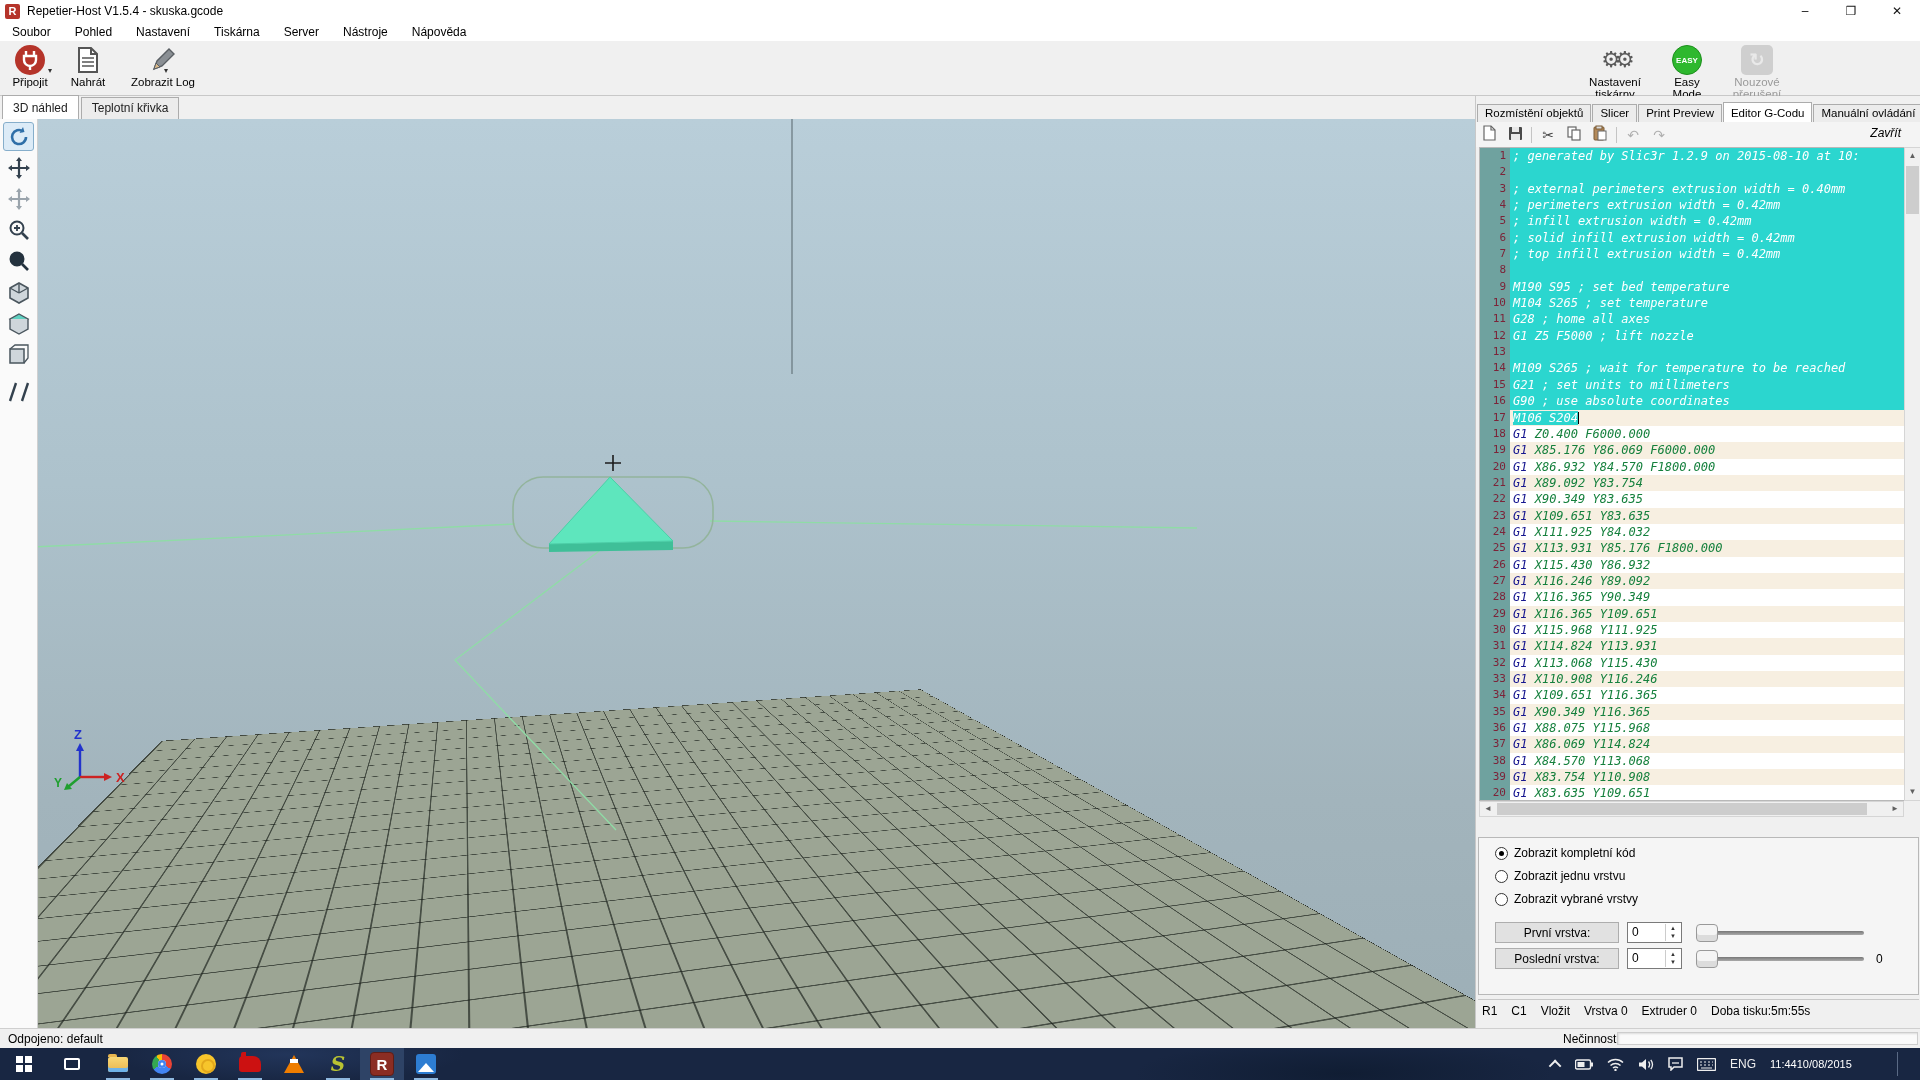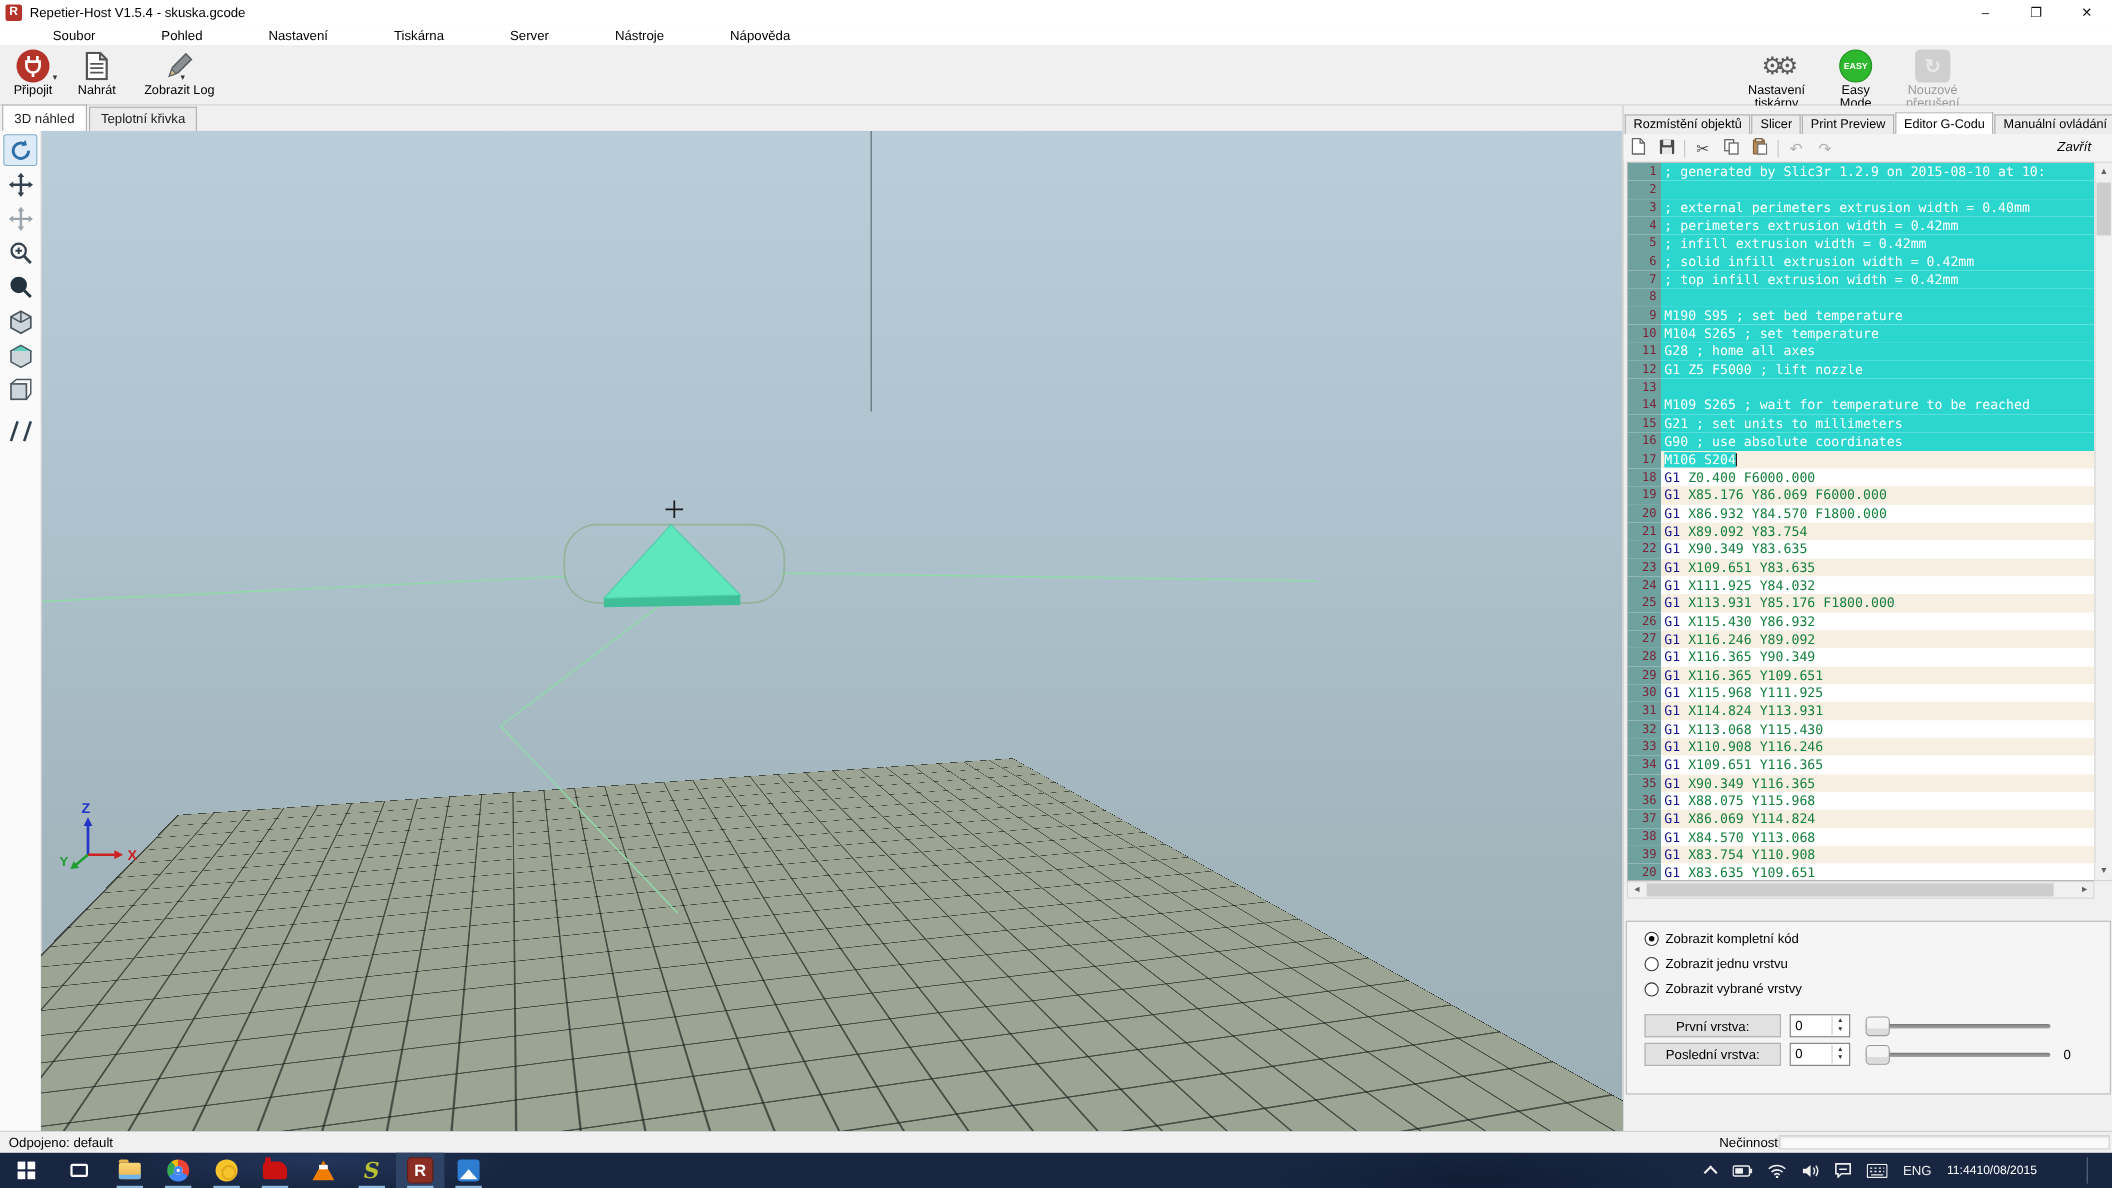--- a/index.html
+++ b/index.html
@@ -12,21 +12,21 @@
     display:flex; align-items:center; font-size:12px; color:#000; }
   #app-icon { width:15px; height:15px; margin:0 7px 0 5px; background:#b5342a; border-radius:2px;
     color:#fff; font-size:11px; font-weight:bold; text-align:center; line-height:15px; }
   .caption-btns { position:absolute; right:0; top:0; height:22px; display:flex; }
   .cap-btn { width:46px; height:22px; display:flex; align-items:center; justify-content:center;
     font-size:12px; color:#111; }
 
   
   #menubar { position:absolute; left:0; top:22px; width:1920px; height:19px; background:#ffffff;
     display:flex; align-items:center; font-size:12px; }
-  #menubar span { padding:0 12px;margin-left:36px; }
+  #menubar span { padding:0 12px; }
 
   
   #toolbar { position:absolute; left:0; top:41px; width:1920px; height:55px; background:#f0f0f0;
     border-bottom:1px solid #c8c8c8; }
   .tb-btn { position:absolute; top:3px; height:50px; text-align:center; font-size:11.5px; color:#000; }
   .tb-icon { height:32px; display:flex; align-items:center; justify-content:center; }
   .drop-arrow { position:absolute; top:22px; font-size:8px; color:#333; }
   .plug-circle { width:30px; height:30px; border-radius:50%; background:#b5342a; position:relative; }
   .plug-circle svg { position:absolute; left:5px; top:4px; }
   .gears { font-size:22px; color:#5a5a5a; letter-spacing:-6px; }
@@ -80,21 +80,21 @@
   .et-gray { color:#b0b0b0; }
   #editor-close { position:absolute; right:20px; top:4px; font-size:12px; color:#000;font-style:italic; }
 
   
   #editor { position:absolute; left:3px; top:51px; width:425px; height:654px; background:#fff;
     font-family:"DejaVu Sans Mono", monospace; font-size:12px; overflow:hidden;
     border:1px solid #b8b8b8; border-right:none; }
   .grow { display:flex; height:16.35px; line-height:16.35px; white-space:pre; }
   .ln { width:30px; flex:0 0 30px; background:#6fa29f; color:#7c2338; text-align:right;
     padding-right:4px; font-size:11px; }
-  .cd { flex:1; padding-left:3px; overflow:hidden; }
+  .cd { flex:1; padding-left:3px; overflow:hidden;font-style:italic; }
   .grow.sel .cd { background:#2bd6cf; color:#fff; }
   .grow.odd .cd { background:#f7efe1; }
   .grow.even .cd { background:#ffffff; }
   .cmd { color:#16168f; }
   .prm { color:#15803d; }
   .psel { background:#2bd6cf; color:#fff; }
   .caret { display:inline-block; width:1px; height:12px; background:#000; vertical-align:-2px; }
 
   #v-scroll { position:absolute; left:428px; top:51px; width:17px; height:654px; background:#f0f0f0;
     border:1px solid #d5d5d5; }
@@ -496,20 +496,23 @@
           <span>0</span>
           <div class="arrows">▲<br>▼</div>
         </div>
         <div class="slider">
           <div class="track"></div>
             <div class="thumb"></div>
         </div>
         <span style="margin-left:12px;">0</span>
       </div>
     </div>
+    <div id="viz-status">
+      <span>R1</span><span>C1</span><span>Vložit</span><span>Vrstva 0</span><span>Extruder 0</span><span>Doba tisku:5m:55s</span>
+    </div>
   </div>
 
   <div id="statusbar">
     <span id="status-left">Odpojeno: default</span>
     <span id="status-right">Nečinnost.</span>
     <div id="status-groove"></div>
   </div>
 
   <div id="taskbar">
     <div class="tb-cell" style="left:2px;">

